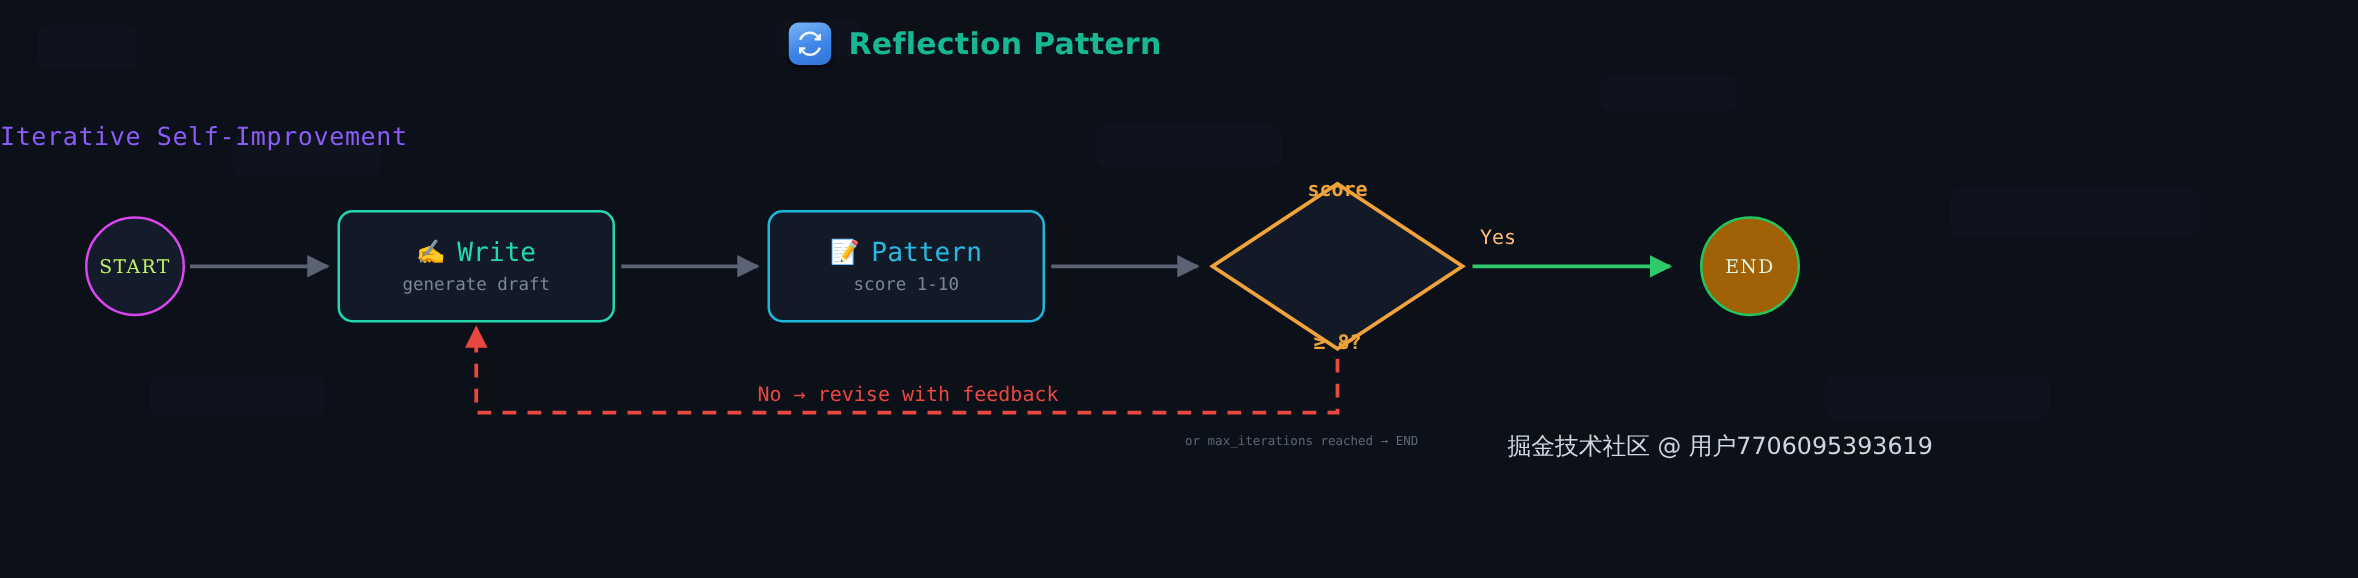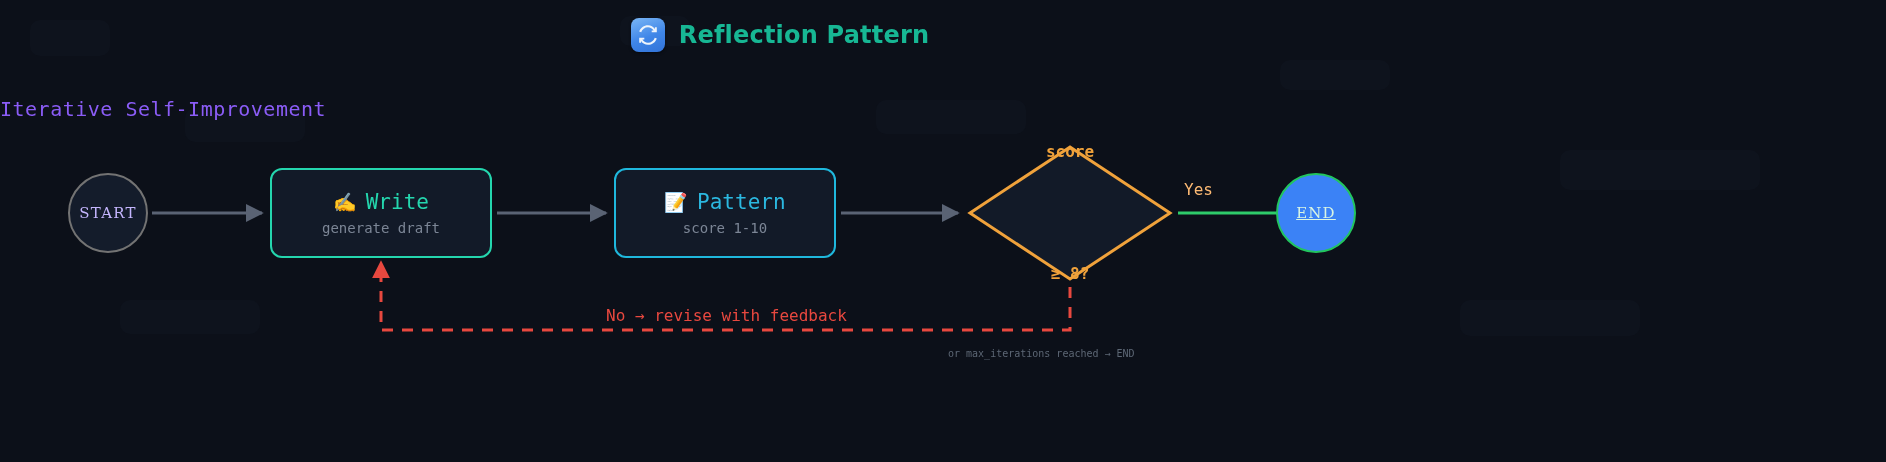--- a/index.html
+++ b/index.html
@@ -85,33 +85,32 @@
     justify-content: center;
     font-family: "DejaVu Serif", serif;
     font-size: 15px;
     letter-spacing: 1.2px;
   }
   .start-node {
     left: 68px;
     top: 173px;
     width: 80px;
     height: 80px;
-    border: 2px solid #737373;
+    border: 2px solid #d946ef;
     background: #141c2b;
-    color: #c4b5fd;
+    color: #bef264;
   }
   .end-node {
-    left: 1276px;
+    left: 1360px;
     top: 173px;
     width: 80px;
     height: 80px;
     border: 2.5px solid #22c55e;
-    background: #3b82f6;
+    background: #a16207;
     color: #d9f5e3;
-    text-decoration: underline;
   }
 
   .box-node {
     border-radius: 12px;
     display: flex;
     flex-direction: column;
     align-items: center;
     justify-content: center;
     gap: 8px;
     background: #121a28;
@@ -298,14 +297,15 @@
   </div>
 
   <div class="node circle-node end-node">
     <span>END</span>
   </div>
 
   <div class="edge-label yes-label">Yes</div>
   <div class="edge-label no-label">No → revise with feedback</div>
 
   <div class="edge-label footer-note">or max_iterations reached → END</div>
+  <div class="watermark">掘金技术社区 @ 用户7706095393619</div>
 
 </div>
 
 </body></html>

